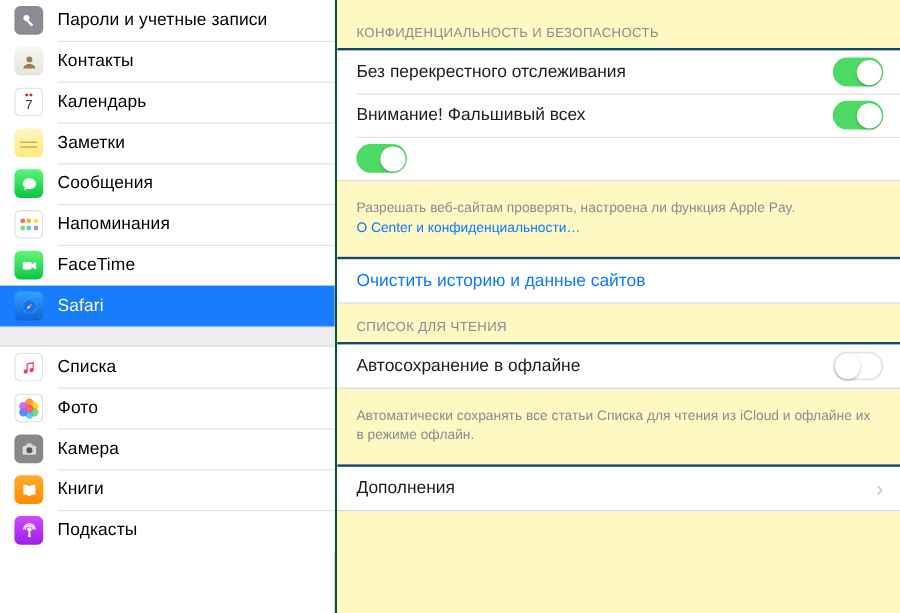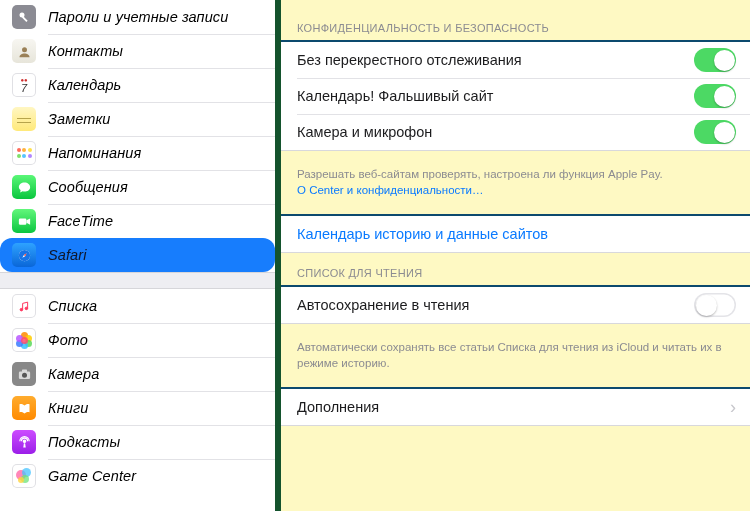--- a/index.html
+++ b/index.html
@@ -10,47 +10,45 @@
     width: 750px;
     height: 511px;
     overflow: hidden;
     display: flex;
   }
 
   
   .sidebar {
     width: 281px;
     background: #fff;
-    border-right: 6px solid #14532d;
+    border-right: 2px solid #14532d;
     overflow: hidden;
     display: flex;
     flex-direction: column;
-    font-style: italic;
   }
   .sb-group { background: #fff; }
   .sb-gap { height: 17px; background: #eeeef2; border-top:1px solid #d6d6da; border-bottom:1px solid #d6d6da;}
   .sb-item {
     display: flex;
     align-items: center;
     height: 34px;
     padding-left: 12px;
     position: relative;
     cursor: default;
   }
   .sb-item + .sb-item::before {
     content: "";
     position: absolute;
     top: 0; left: 48px; right: 0;
     height: 1px;
     background: #e2e2e6;
   }
   .sb-item.selected {
     background: #177dfd;
-    color: #0f172a;
-    border-radius: 12px;
+    color: #fef9c3;
   }
   .sb-item.selected + .sb-item::before,
   .sb-item.selected::before { display:none; }
   .sb-icon {
     width: 24px; height: 24px;
     border-radius: 5px;
     margin-right: 12px;
     display: flex; align-items: center; justify-content: center;
     flex-shrink: 0;
     font-size: 14px;
@@ -186,40 +184,40 @@
     </div>
 
     <div class="sb-item">
       <span class="sb-icon i-notes">
         <div style="width:14px;border-top:1.5px solid #b6a44c;border-bottom:1.5px solid #b6a44c;height:5px;margin-top:3px;"></div>
       </span>
       <span class="sb-label">Заметки</span>
     </div>
 
     <div class="sb-item">
+      <span class="sb-icon i-msg">
+        <svg viewBox="0 0 24 24" fill="#fff">
+            <path d="M12 4C7 4 3 7 3 11c0 2 1 3.7 2.8 4.9L5 20l4-2c1 .3 2 .4 3 .4 5 0 9-3 9-7S17 4 12 4z"></path>
+          </svg>
+      </span>
+      <span class="sb-label">Сообщения</span>
+    </div>
+
+    <div class="sb-item">
       <span class="sb-icon i-remind">
         <div class="remind-dots">
           <span style="background:#ff6b5b"></span>
             <span style="background:#ffb13d"></span>
             <span style="background:#ffe04b"></span>
           <span style="background:#7fe06a"></span>
             <span style="background:#57c4ff"></span>
             <span style="background:#b086ff"></span>
         </div>
       </span>
       <span class="sb-label">Напоминания</span>
-    </div>
-
-    <div class="sb-item">
-      <span class="sb-icon i-msg">
-        <svg viewBox="0 0 24 24" fill="#fff">
-            <path d="M12 4C7 4 3 7 3 11c0 2 1 3.7 2.8 4.9L5 20l4-2c1 .3 2 .4 3 .4 5 0 9-3 9-7S17 4 12 4z"></path>
-          </svg>
-      </span>
-      <span class="sb-label">Сообщения</span>
     </div>
 
     <div class="sb-item">
       <span class="sb-icon i-ft">
         <svg viewBox="0 0 24 24" fill="#fff">
             <rect x="3" y="7" width="12" height="10" rx="2"></rect>
             <path d="M15 10l6-3v10l-6-3z"></path>
           </svg>
       </span>
       <span class="sb-label">FaceTime</span>
@@ -292,76 +290,64 @@
       <span class="sb-icon i-podcast">
         <svg viewBox="0 0 24 24" fill="none" stroke="#fff" stroke-width="1.8">
             <circle cx="12" cy="10" r="2" fill="#fff"></circle>
             <path d="M7 10a5 5 0 0110 0M4.5 10a7.5 7.5 0 0115 0"></path>
             <path d="M11 13h2l1 7h-4z" fill="#fff" stroke="none"></path>
           </svg>
       </span>
       <span class="sb-label">Подкасты</span>
     </div>
 
-    <div class="sb-item">
-      <span class="sb-icon i-gc">
-        <div style="position:relative;width:16px;height:16px;">
-          <div style="position:absolute;width:10px;height:10px;border-radius:50%;background:#ff5fa2;opacity:.75;left:0;top:2px"></div>
-          <div style="position:absolute;width:9px;height:9px;border-radius:50%;background:#47c3ff;opacity:.75;left:6px;top:0"></div>
-          <div style="position:absolute;width:8px;height:8px;border-radius:50%;background:#6de37a;opacity:.75;left:5px;top:7px"></div>
-          <div style="position:absolute;width:6px;height:6px;border-radius:50%;background:#ffd33d;opacity:.8;left:2px;top:9px"></div>
-        </div>
-      </span>
-      <span class="sb-label">Game Center</span>
-    </div>
   </div>
 </div>
 
 <div class="main">
 
   <div class="sec-header">Конфиденциальность и безопасность</div>
 
   <div class="sec-group">
     <div class="row">
       <span class="row-label">Без перекрестного отслеживания</span>
       <span class="toggle on"></span>
     </div>
     <div class="row">
-      <span class="row-label">Календарь! Фальшивый сайт</span>
+      <span class="row-label">Внимание! Фальшивый всех</span>
       <span class="toggle on"></span>
     </div>
     <div class="row">
-      <span class="row-label">Камера и микрофон</span>
       <span class="toggle on"></span>
     </div>
   </div>
 
   <div class="footer-note">
     <span>Разрешать веб-сайтам проверять, настроена ли функция Apple Pay.</span><br>
     <a href="#">О Center и конфиденциальности…</a>
   </div>
 
   <div class="spacer-sm"></div>
 
   <div class="sec-group">
     <div class="row">
-      <span class="row-link">Календарь историю и данные сайтов</span>
+      <span class="row-link">Очистить историю и данные сайтов</span>
     </div>
   </div>
 
   <div class="sec-header">Список для чтения</div>
 
   <div class="sec-group">
     <div class="row">
-      <span class="row-label">Автосохранение в чтения</span>
+      <span class="row-label">Автосохранение в офлайне</span>
       <span class="toggle off"></span>
     </div>
   </div>
 
-  <div class="footer-note">Автоматически сохранять все статьи Списка для чтения из iCloud и читать их в режиме историю.</div>
+  <div class="footer-note">Автоматически сохранять все статьи Списка для чтения из iCloud и офлайне их в режиме офлайн.</div>
 
   <div class="spacer-sm"></div>
 
   <div class="sec-group">
     <div class="row">
       <span class="row-label">Дополнения</span>
       <span class="chev">›</span>
     </div>
   </div>
 

